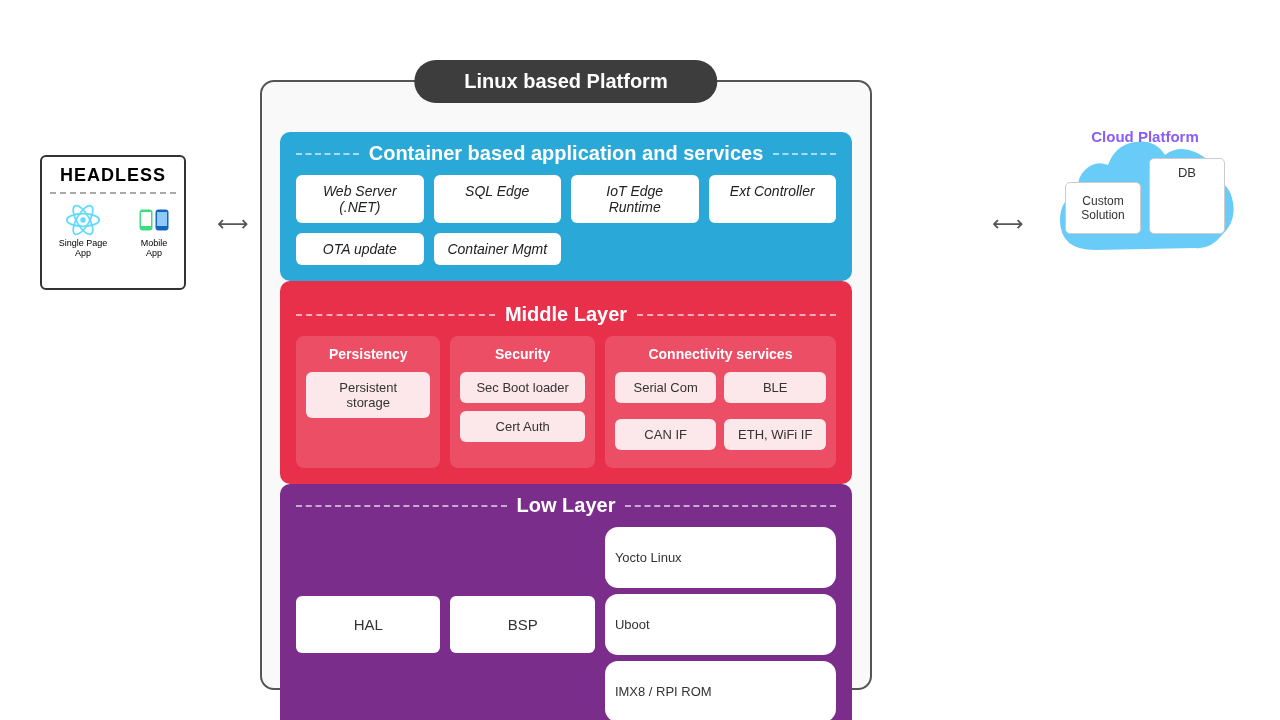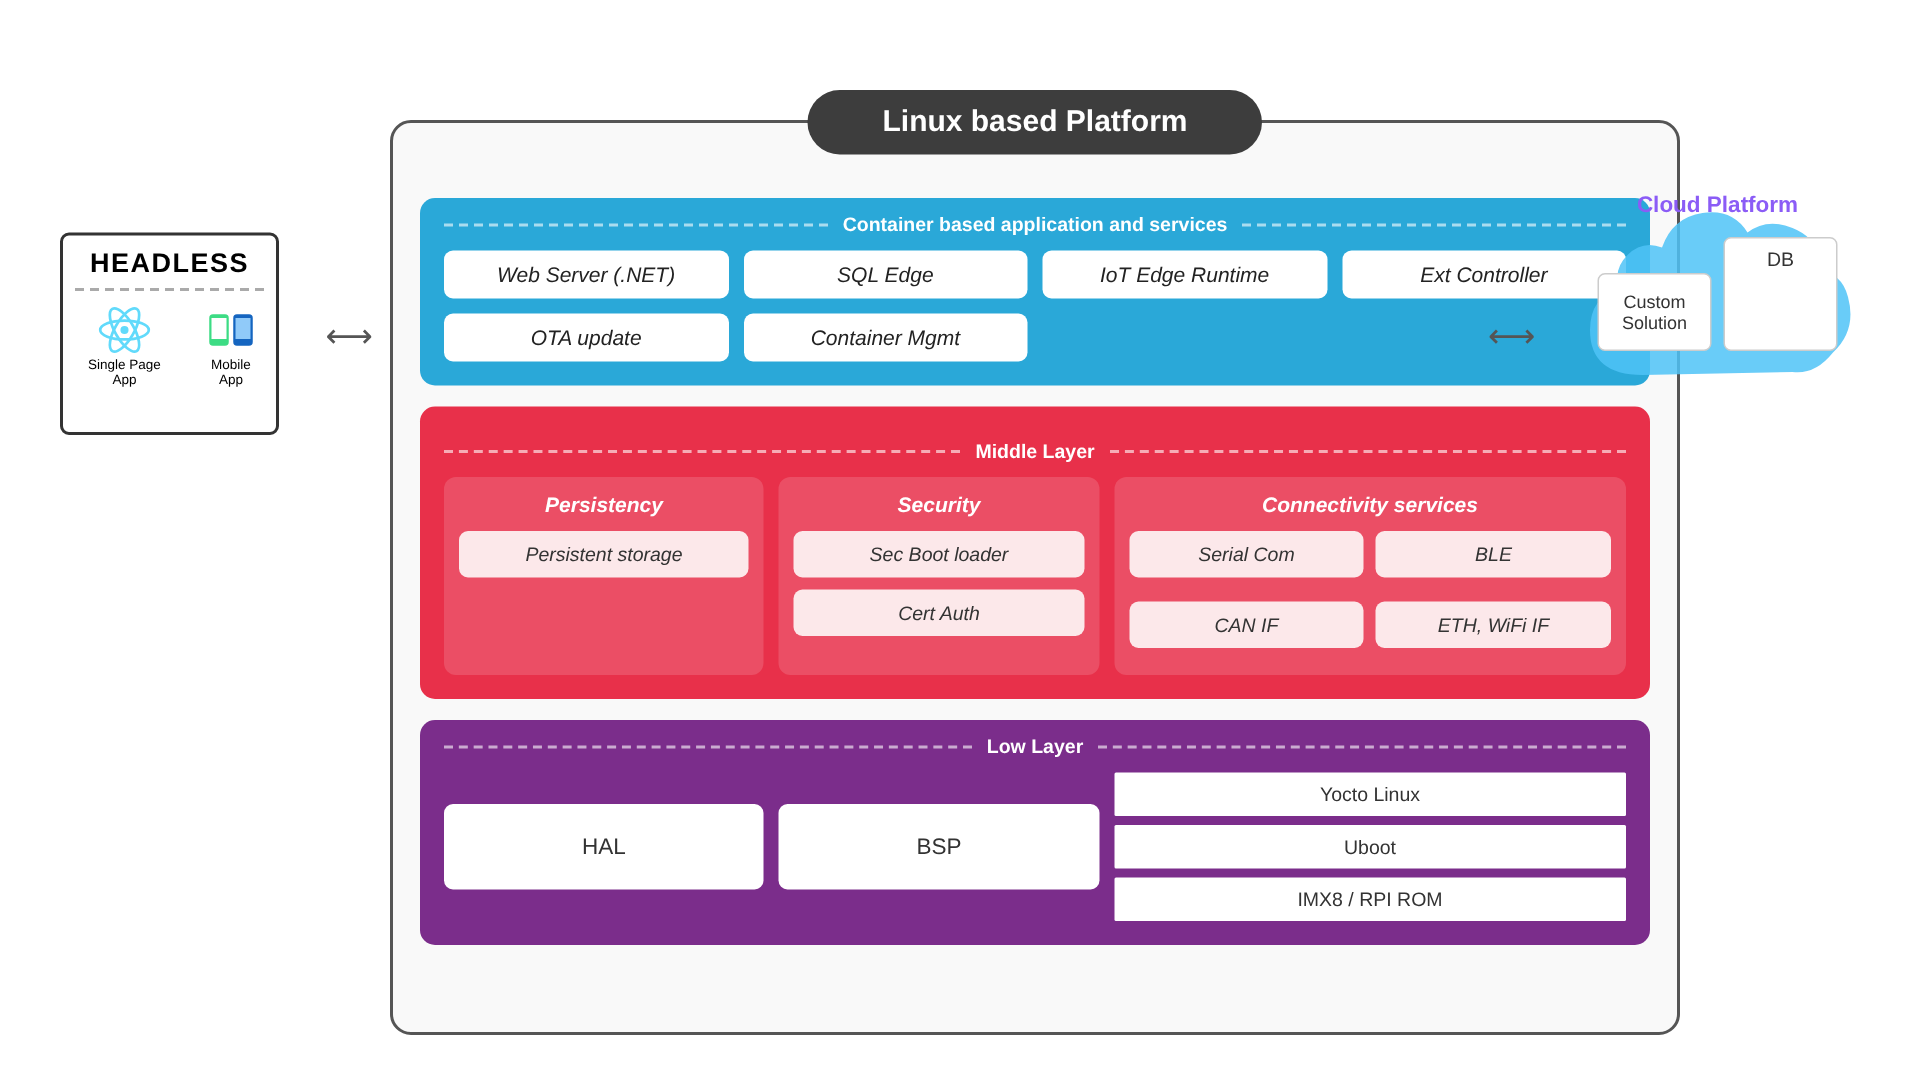--- a/index.html
+++ b/index.html
@@ -69,29 +69,29 @@
       top: 211px;
       font-size: 22px;
       color: #555;
     }
 
     
     .platform-container {
       position: absolute;
       left: 260px;
       top: 80px;
-      width: 860px;
+      width: 612px;
       height: 610px;
       border: 2.5px solid #555;
       border-radius: 14px;
       background: #f9f9f9;
       padding: 50px 18px 18px 18px;
       display: flex;
       flex-direction: column;
-      gap: 14px;
+      gap: 0;
     }
     .platform-title-bar {
       position: absolute;
       top: -22px;
       left: 50%;
       transform: translateX(-50%);
       background: #3d3d3d;
       color: #fff;
       font-size: 20px;
       font-weight: bold;
@@ -126,21 +126,20 @@
     
     .middle-layer {
       background: #e8304a;
       border-radius: 10px;
       padding: 22px 16px 16px 16px;
     }
     .middle-grid {
       display: grid;
       grid-template-columns: 1fr 1fr 1.6fr;
       gap: 10px;
-      font-style: italic;
     }
     .middle-section {
       background: rgba(255,255,255,0.15);
       border-radius: 8px;
       padding: 10px;
     }
     .middle-section-title {
       font-size: 14px;
       font-weight: bold;
       color: #fff;
@@ -182,23 +181,23 @@
       font-size: 15px;
       color: #333;
     }
     .low-stack {
       display: flex;
       flex-direction: column;
       gap: 6px;
     }
     .low-stack-item {
       background: #fff;
-      border-radius: 1px;
-      padding: 7px 10px;
-      text-align: center;
+      border-radius: 13px;
+      padding: 23px 10px;
+      text-align: left;
       font-size: 13px;
       color: #333;
     }
 
     
     .arrow-right {
       position: absolute;
       left: 992px;
       top: 211px;
       font-size: 22px;
@@ -267,21 +266,21 @@
       align-items: center;
       justify-content: center;
       gap: 10px;
       margin-bottom: 10px;
     }
     .dashed-line-seg {
       flex: 1;
       border-top: 2px dashed rgba(255,255,255,0.6);
     }
     .dashed-line-text {
-      font-size: 13px;
+      font-size: 20px;
       font-weight: bold;
       color: #fff;
       white-space: nowrap;
     }
   </style>
 </head>
 <body>
 
 <div class="canvas">
 

